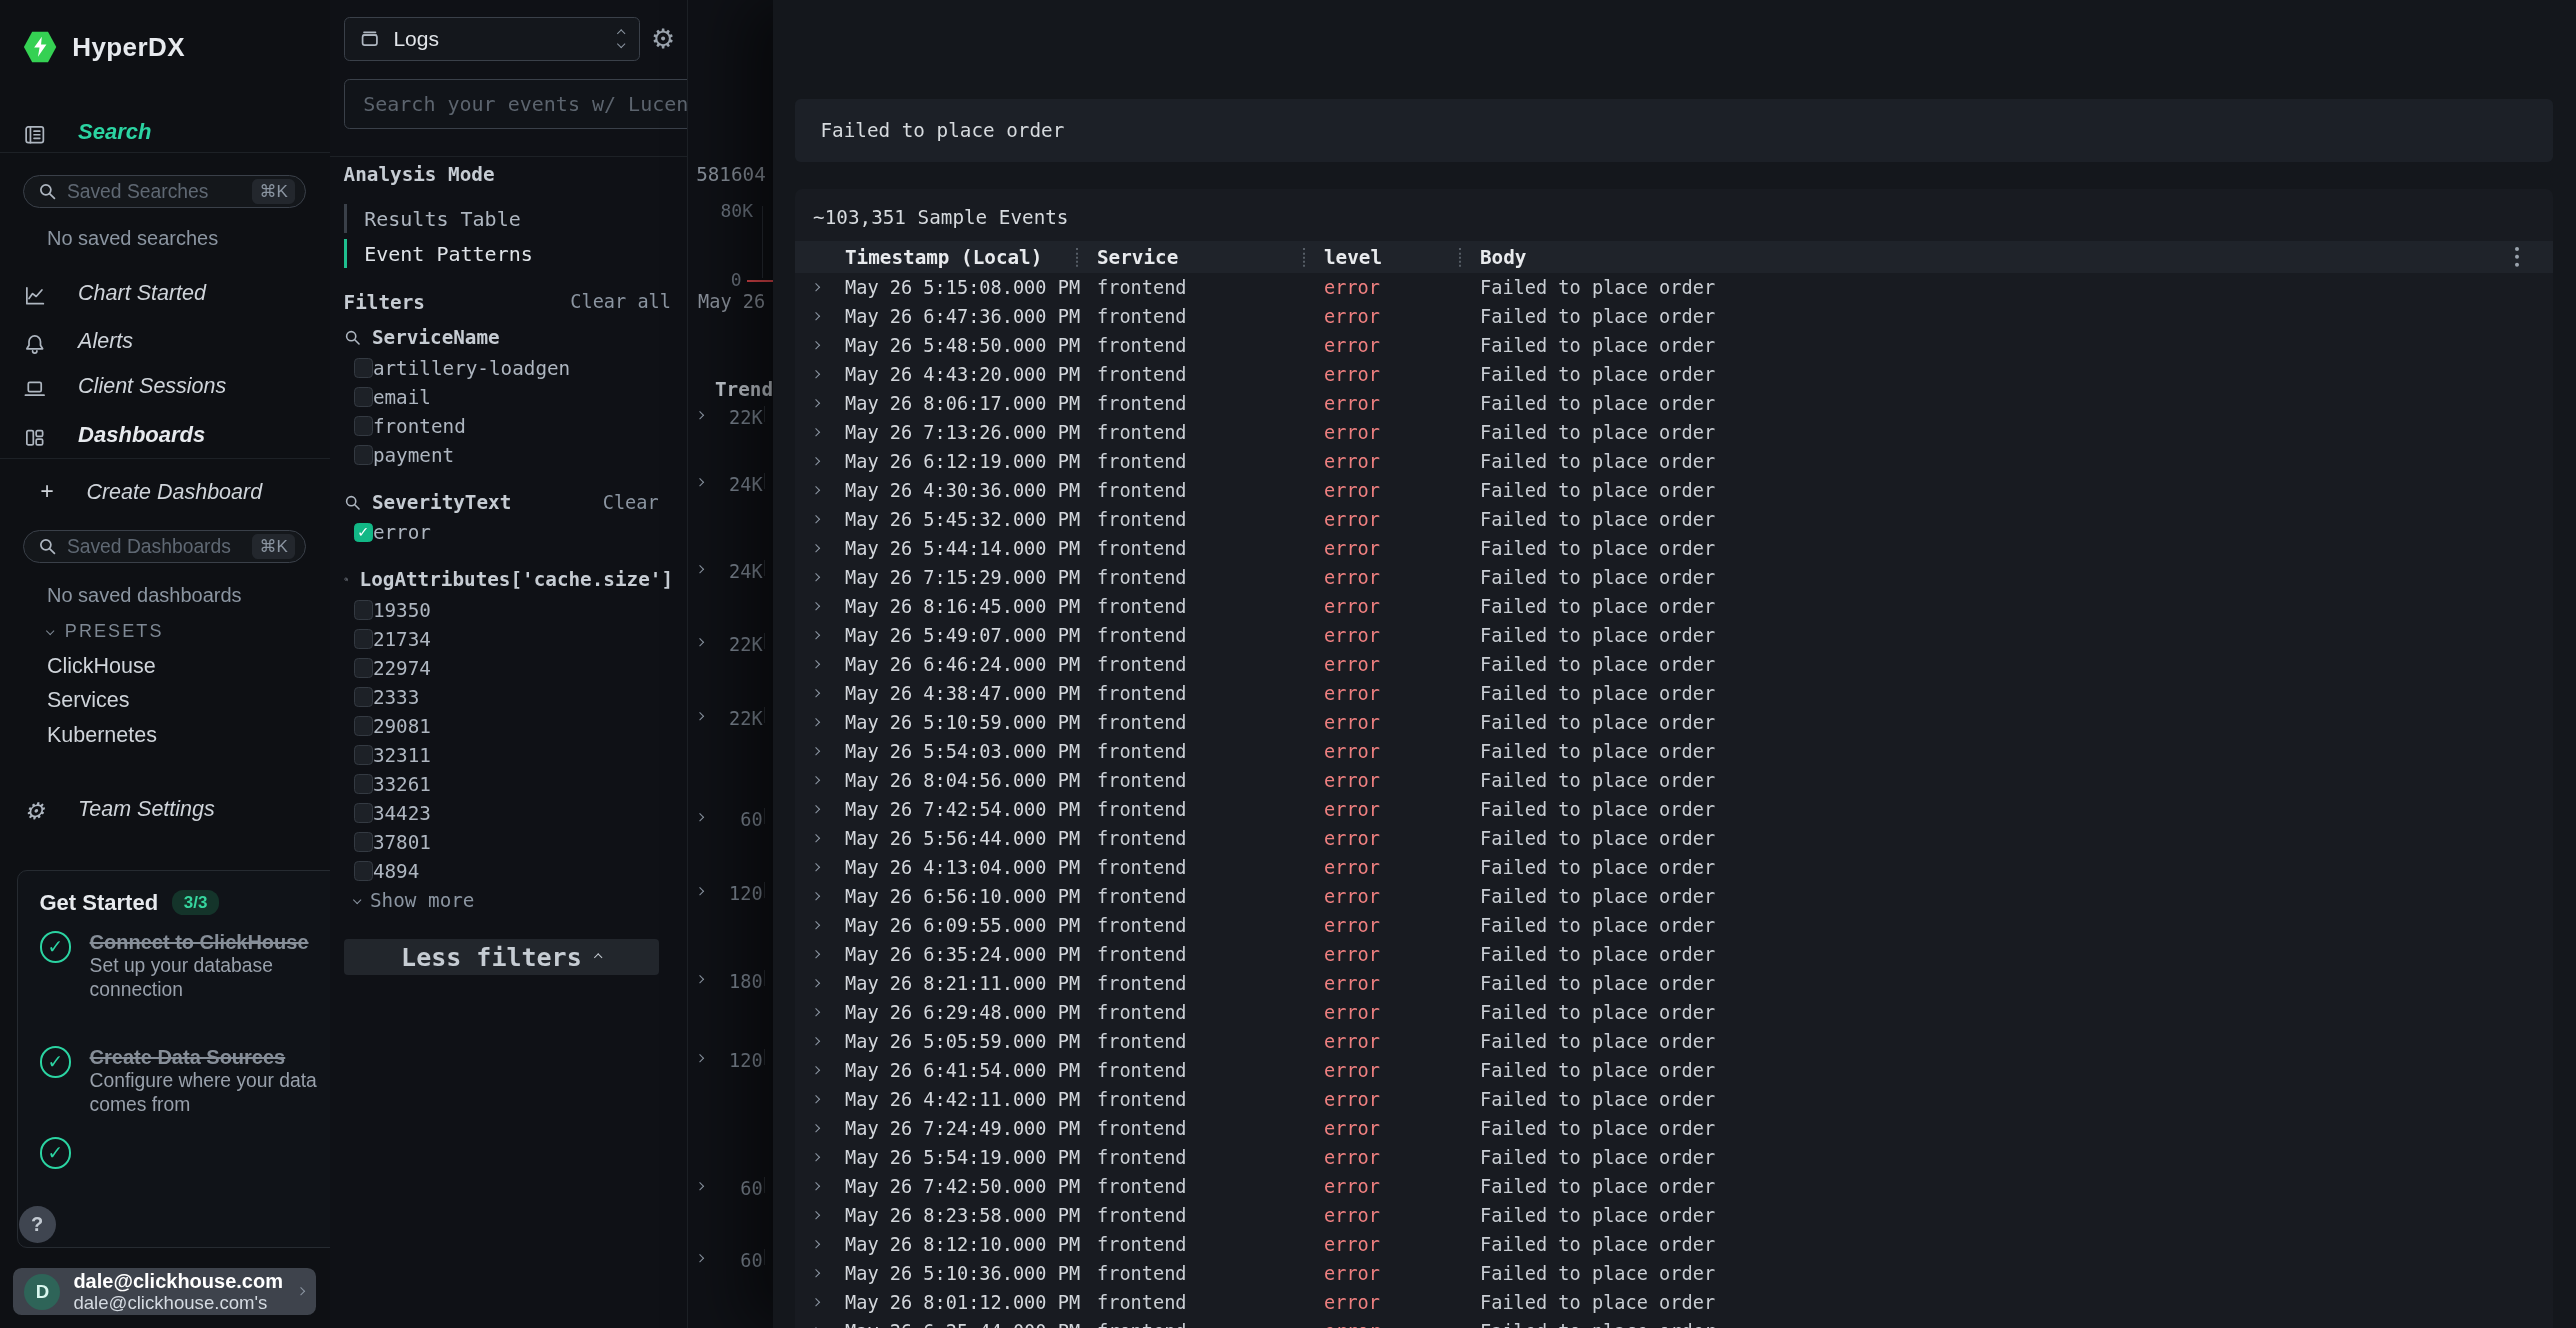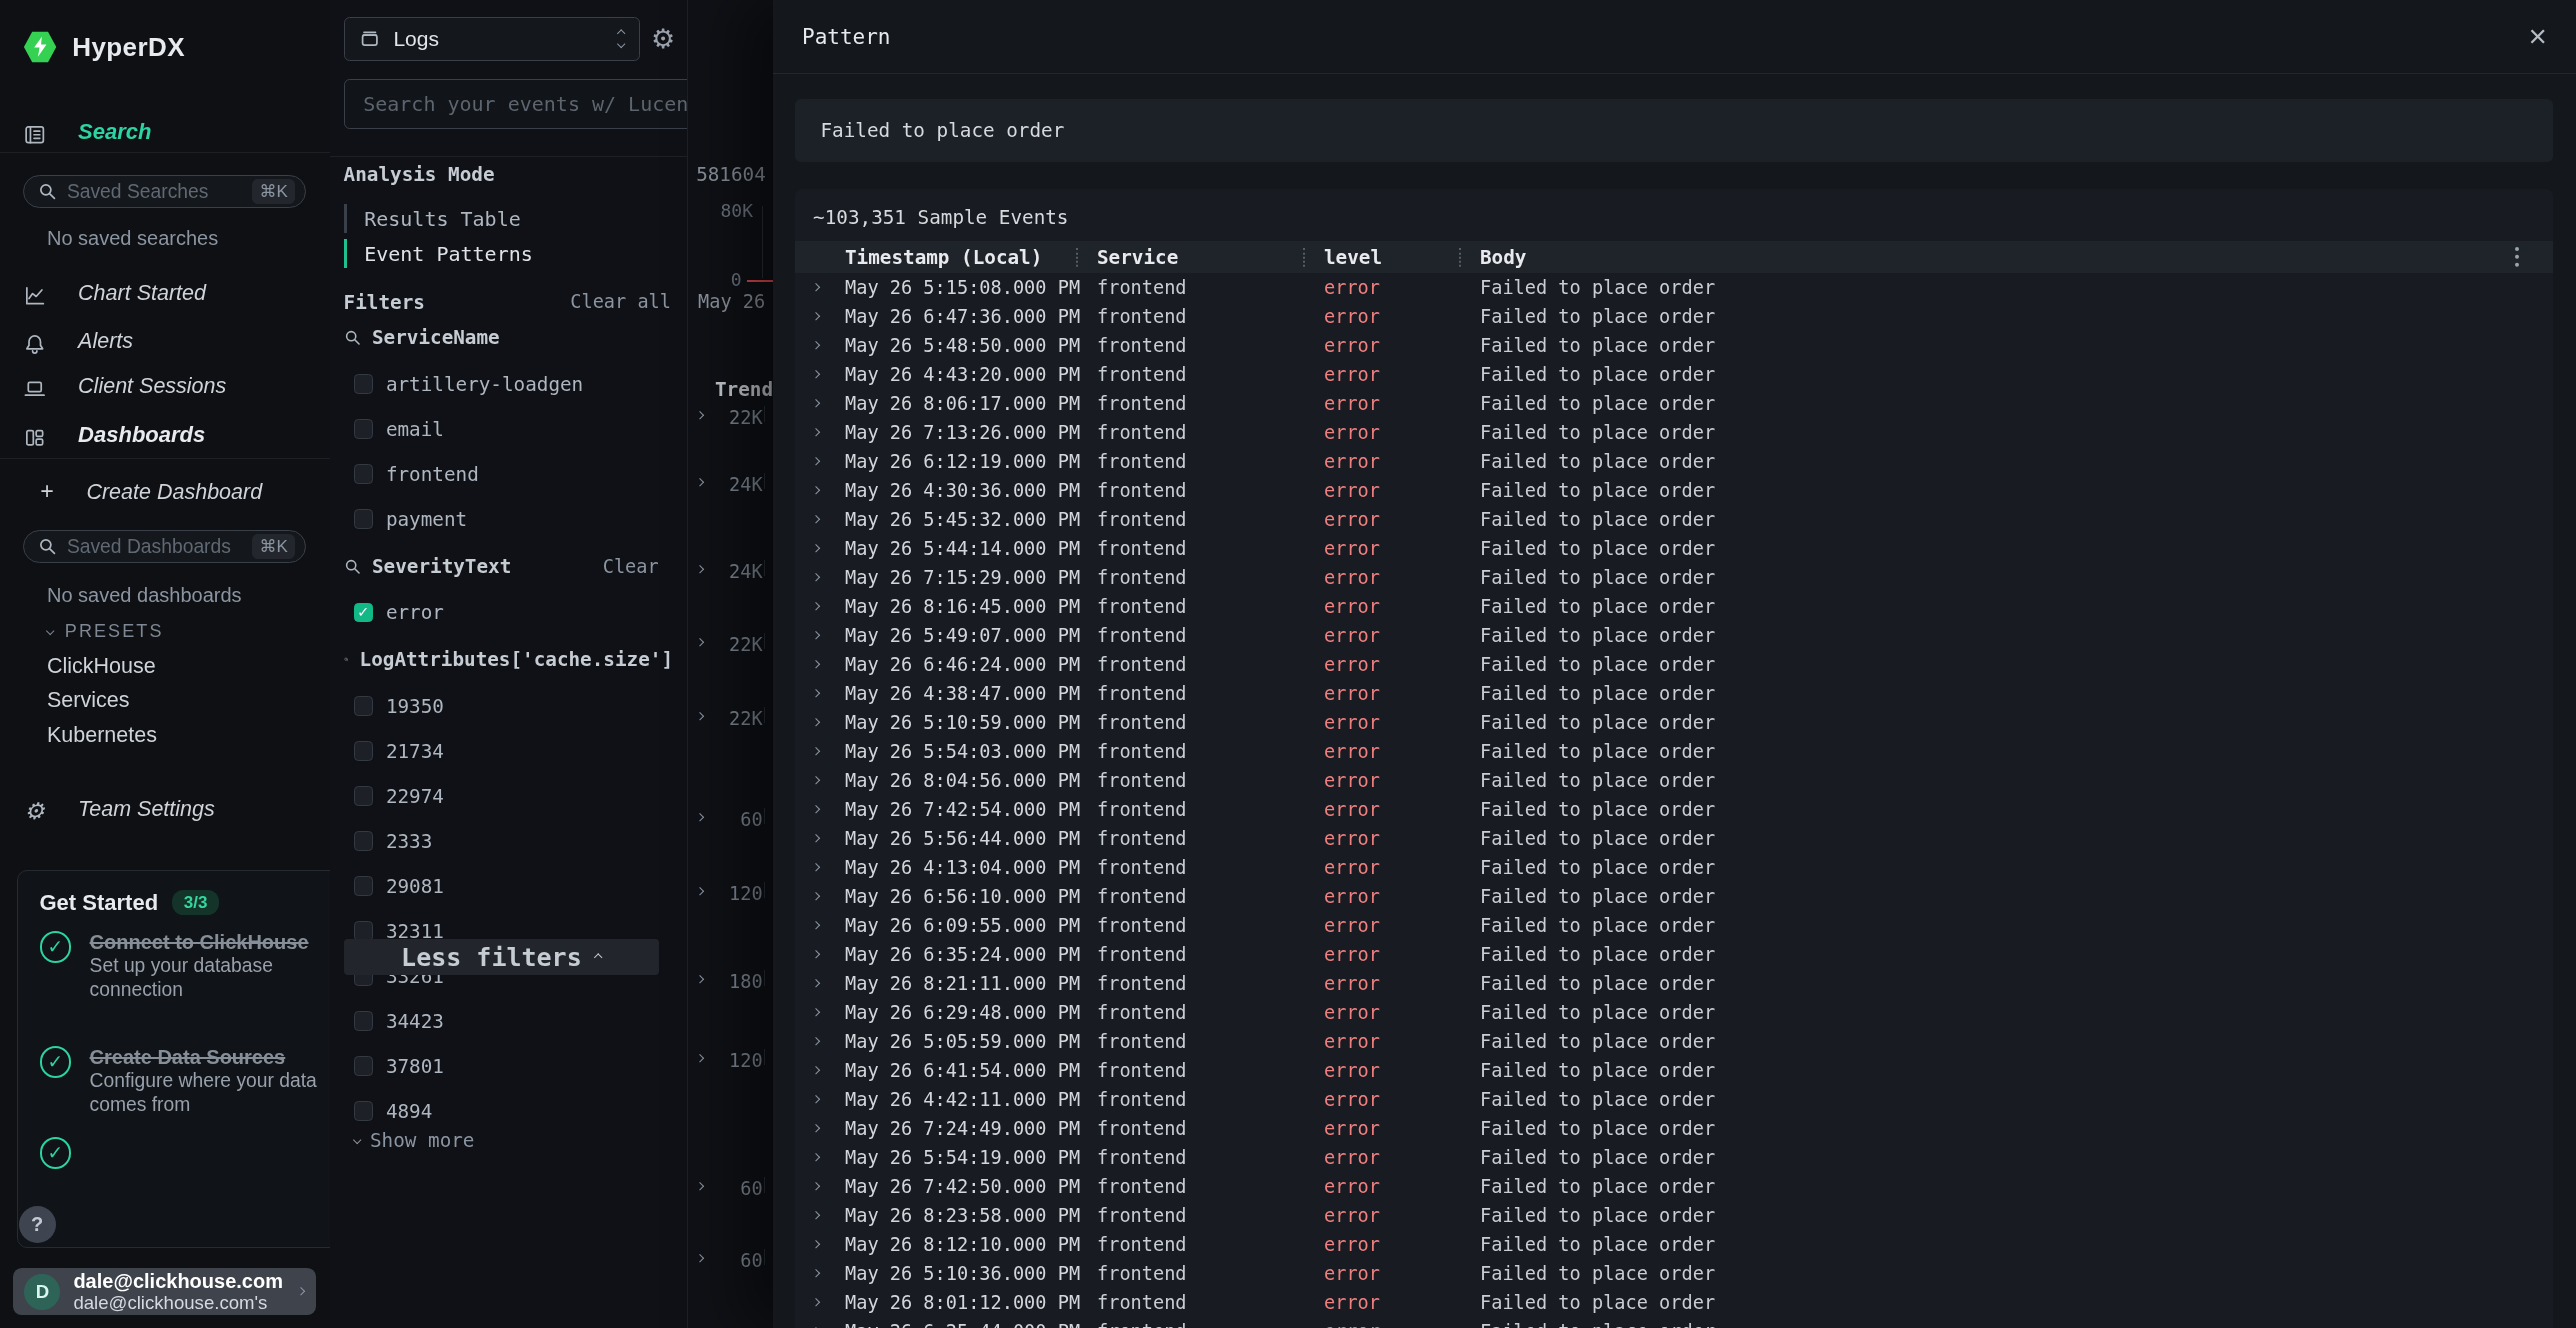--- a/index.html
+++ b/index.html
@@ -89,21 +89,21 @@
   .mode-txt { font-size:20px; color:#aeb6c0; }
   .mode-txt.active { color:#dfe3e8; }
 
   .clear-link { position:absolute; right:102px; font-size:18.6px; color:#8b95a1; }
 
   #filter-groups { position:absolute; left:0; top:322px; width:343px; }
   .fgroup { position:relative; margin-bottom:17px; }
   .fg-head { display:flex; align-items:center; gap:11.4px; padding-left:13.6px; height:31.5px; }
   .fg-name { font-size:19.3px; font-weight:bold; color:#c6ccd3; }
   .fg-clear { margin-left:auto; margin-right:14.3px; font-size:18.6px; color:#8b95a1; }
-  .fopt { display:flex; align-items:center; gap:13px; padding-left:23.6px; height:29px;margin-top:16px; }
+  .fopt { display:flex; align-items:center; padding-left:23.6px; height:29px; }
   .cbox { width:19.3px; height:19.3px; border-radius:4.3px; background:#1d2127; border:0.7px solid #343a42; flex:0 0 auto;
     display:flex; align-items:center; justify-content:center; font-size:14.3px; color:#fff; }
   .cbox.checked { background:#12b886; border-color:#12b886; }
   .fopt .ol { font-size:19.3px; color:#aeb6c0; }
   .show-more { display:flex; align-items:center; gap:10px; padding-left:23.6px; height:30px; color:#8b95a1; font-size:19.3px; }
   #less-filters { position:absolute; left:13.6px; top:939px; width:315px; height:36px; background:#22262c; border-radius:4px;
     display:flex; align-items:center; justify-content:center; gap:13px; color:#c6ccd3; font-size:25px; font-weight:bold; }
 
   
   #strip { position:absolute; left:687px; top:0; width:86px; height:1328px; background:#0f1116; border-left:0.7px solid #1d2126; overflow:hidden; }
@@ -496,24 +496,20 @@
         </div>
         <div class="trend-row" style="top: 1248px; height: 24px;">
           <span class="chev right sm" style="position: absolute; left: 8.6px; top: 7.2px;"></span>
           <span class="v mono">60</span>
           <span class="tick"></span>
         </div>
       </div>
   </section>
 
   <section id="modal">
-    <div id="modal-head">
-      <span id="modal-title" class="mono">Pattern</span>
-      <span id="modal-close">×</span>
-    </div>
 
     <div id="pattern-box">
       <span class="txt mono">Failed to place order</span>
     </div>
 
     <div id="sample-card">
       <div id="sample-count" class="mono">~103,351 Sample Events</div>
 
       <div id="tbl-head">
         <span></span>

